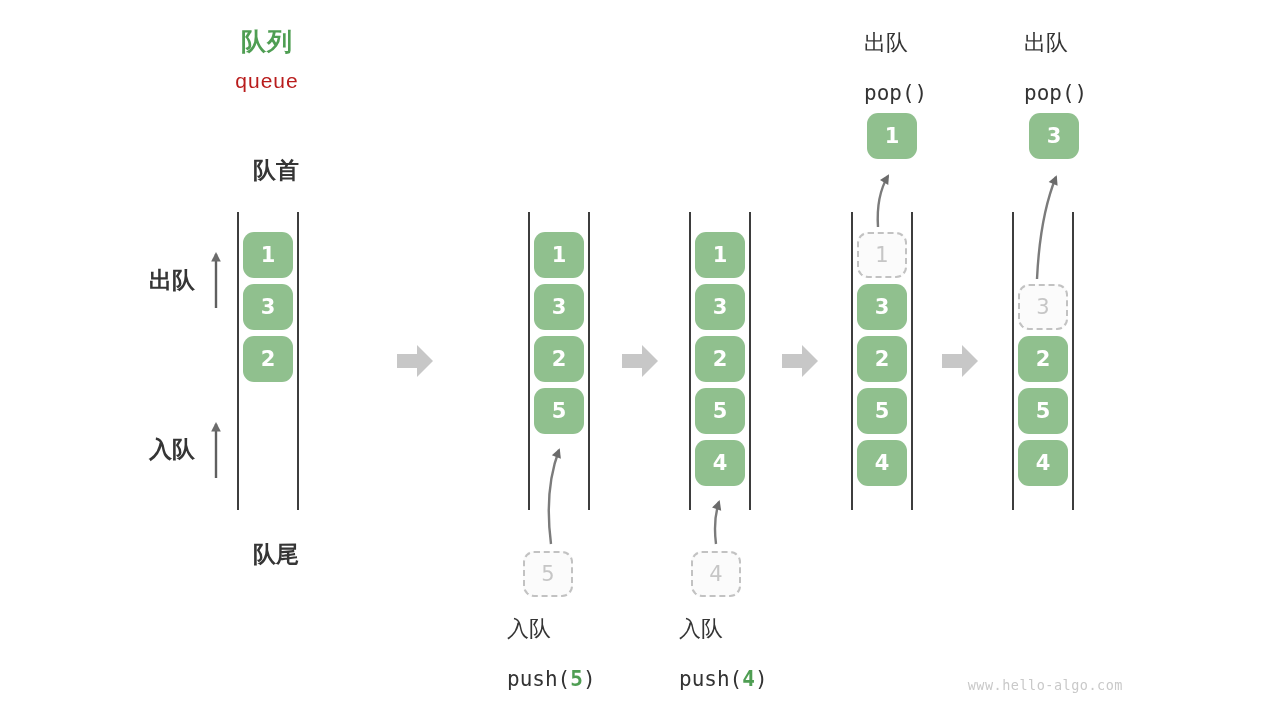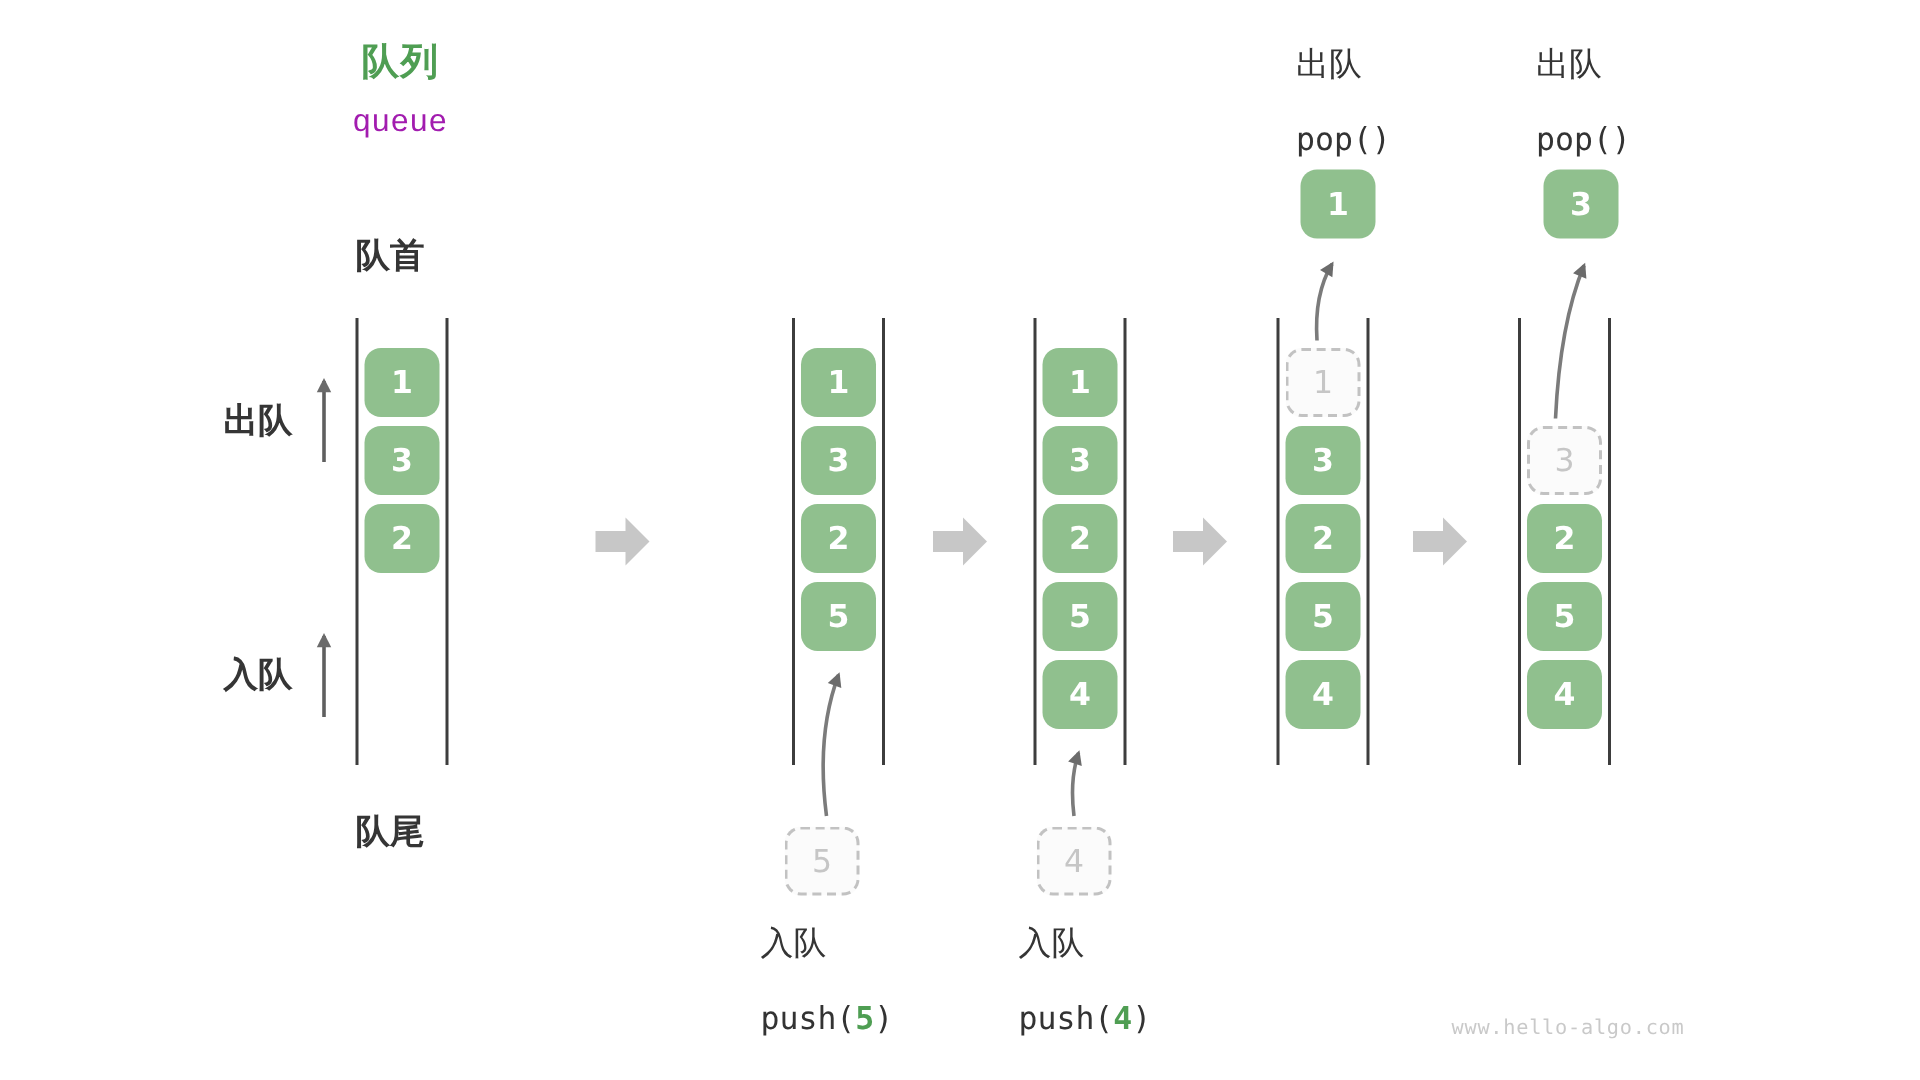--- a/index.html
+++ b/index.html
@@ -9,26 +9,26 @@
     width: 1164px;
     height: 720px;
     background: #ffffff;
     overflow: hidden;
     font-family: "Liberation Sans", sans-serif;
     padding-left: 30px;
   }
   
   .title-block { position: absolute; left: 207px; top: 26px; width: 120px; text-align: center; }
   .title-zh { font-size: 25px; font-weight: bold; color: var(--accent, #4f9e53); letter-spacing: 1px; line-height: 30px; }
-  .title-en { font-size: 21px; color: #a21caf; margin-top: 13px; letter-spacing: 1px; }
+  .title-en { font-size: 21px; color: #b91c1c; margin-top: 13px; letter-spacing: 1px; }
 
   
   .lbl { position: absolute; font-weight: bold; font-size: 23px; color: var(--text-dark, #353535); }
-  .lbl-front   { left: 237px; top: 155px; width: 62px; text-align: left; }
-  .lbl-rear    { left: 237px; top: 539px; width: 62px; text-align: left; }
+  .lbl-front   { left: 237px; top: 155px; width: 62px; text-align: right; }
+  .lbl-rear    { left: 237px; top: 539px; width: 62px; text-align: right; }
   .lbl-dequeue { left: 149px; top: 265px; }
   .lbl-enqueue { left: 149px; top: 434px; }
 
   
   .queue-column {
     position: absolute;
     top: 212px;
     height: 298px;
     width: 62px;
     border-left: 2px solid var(--line-dark, #3d3d3d);

